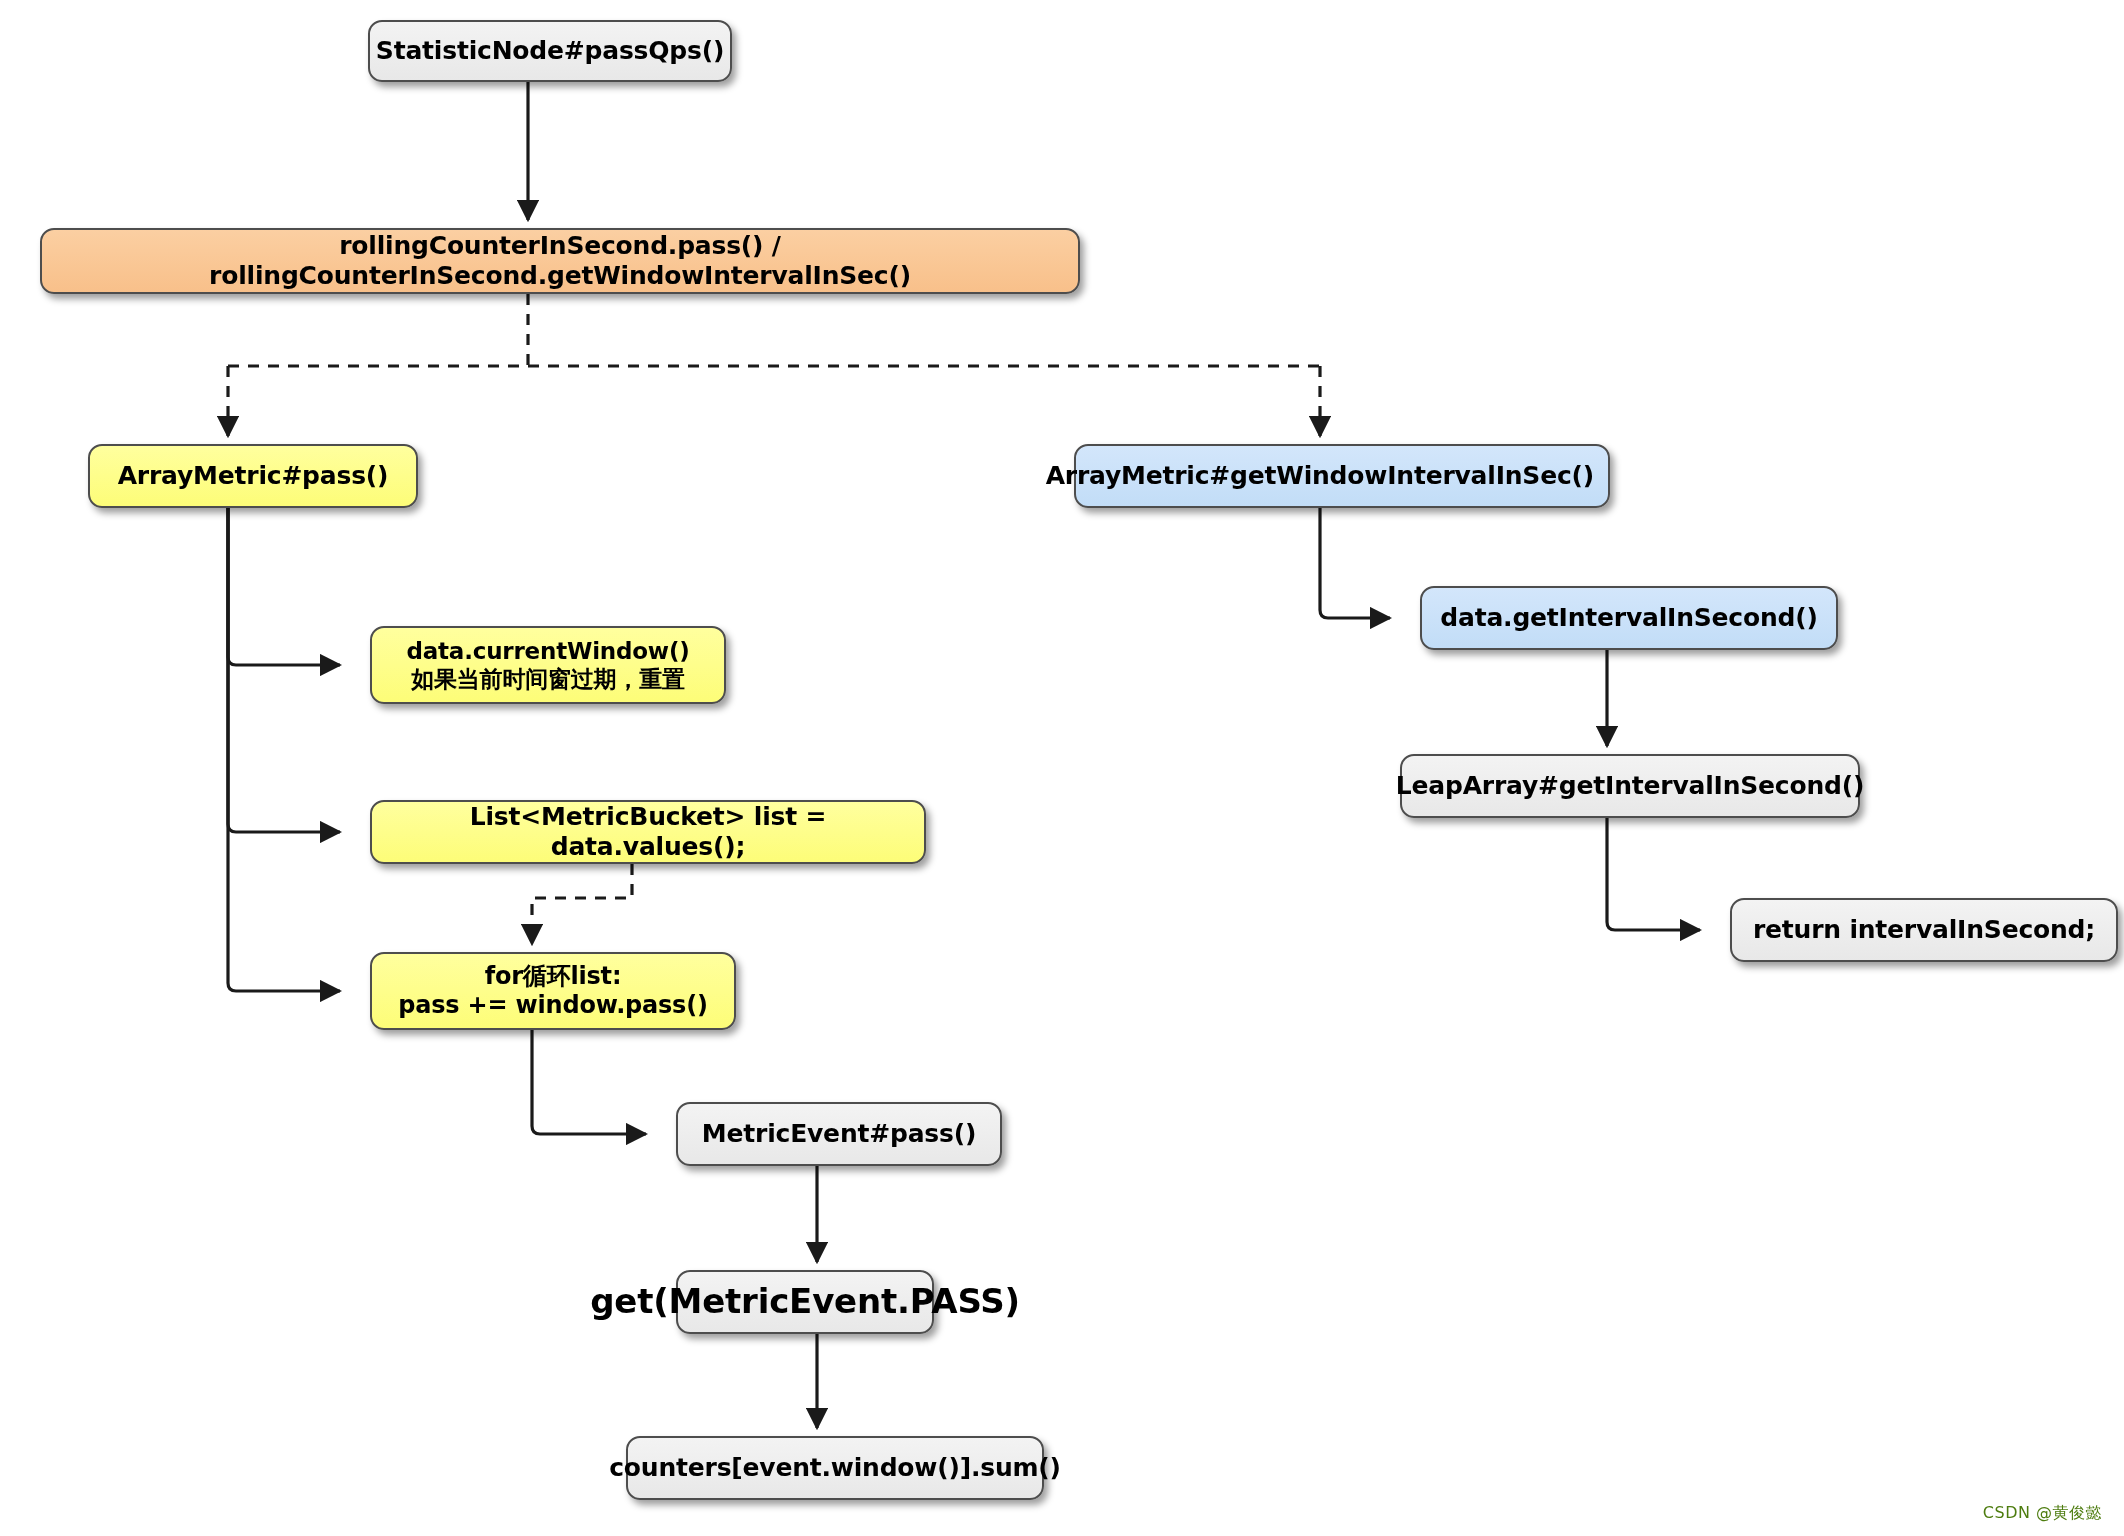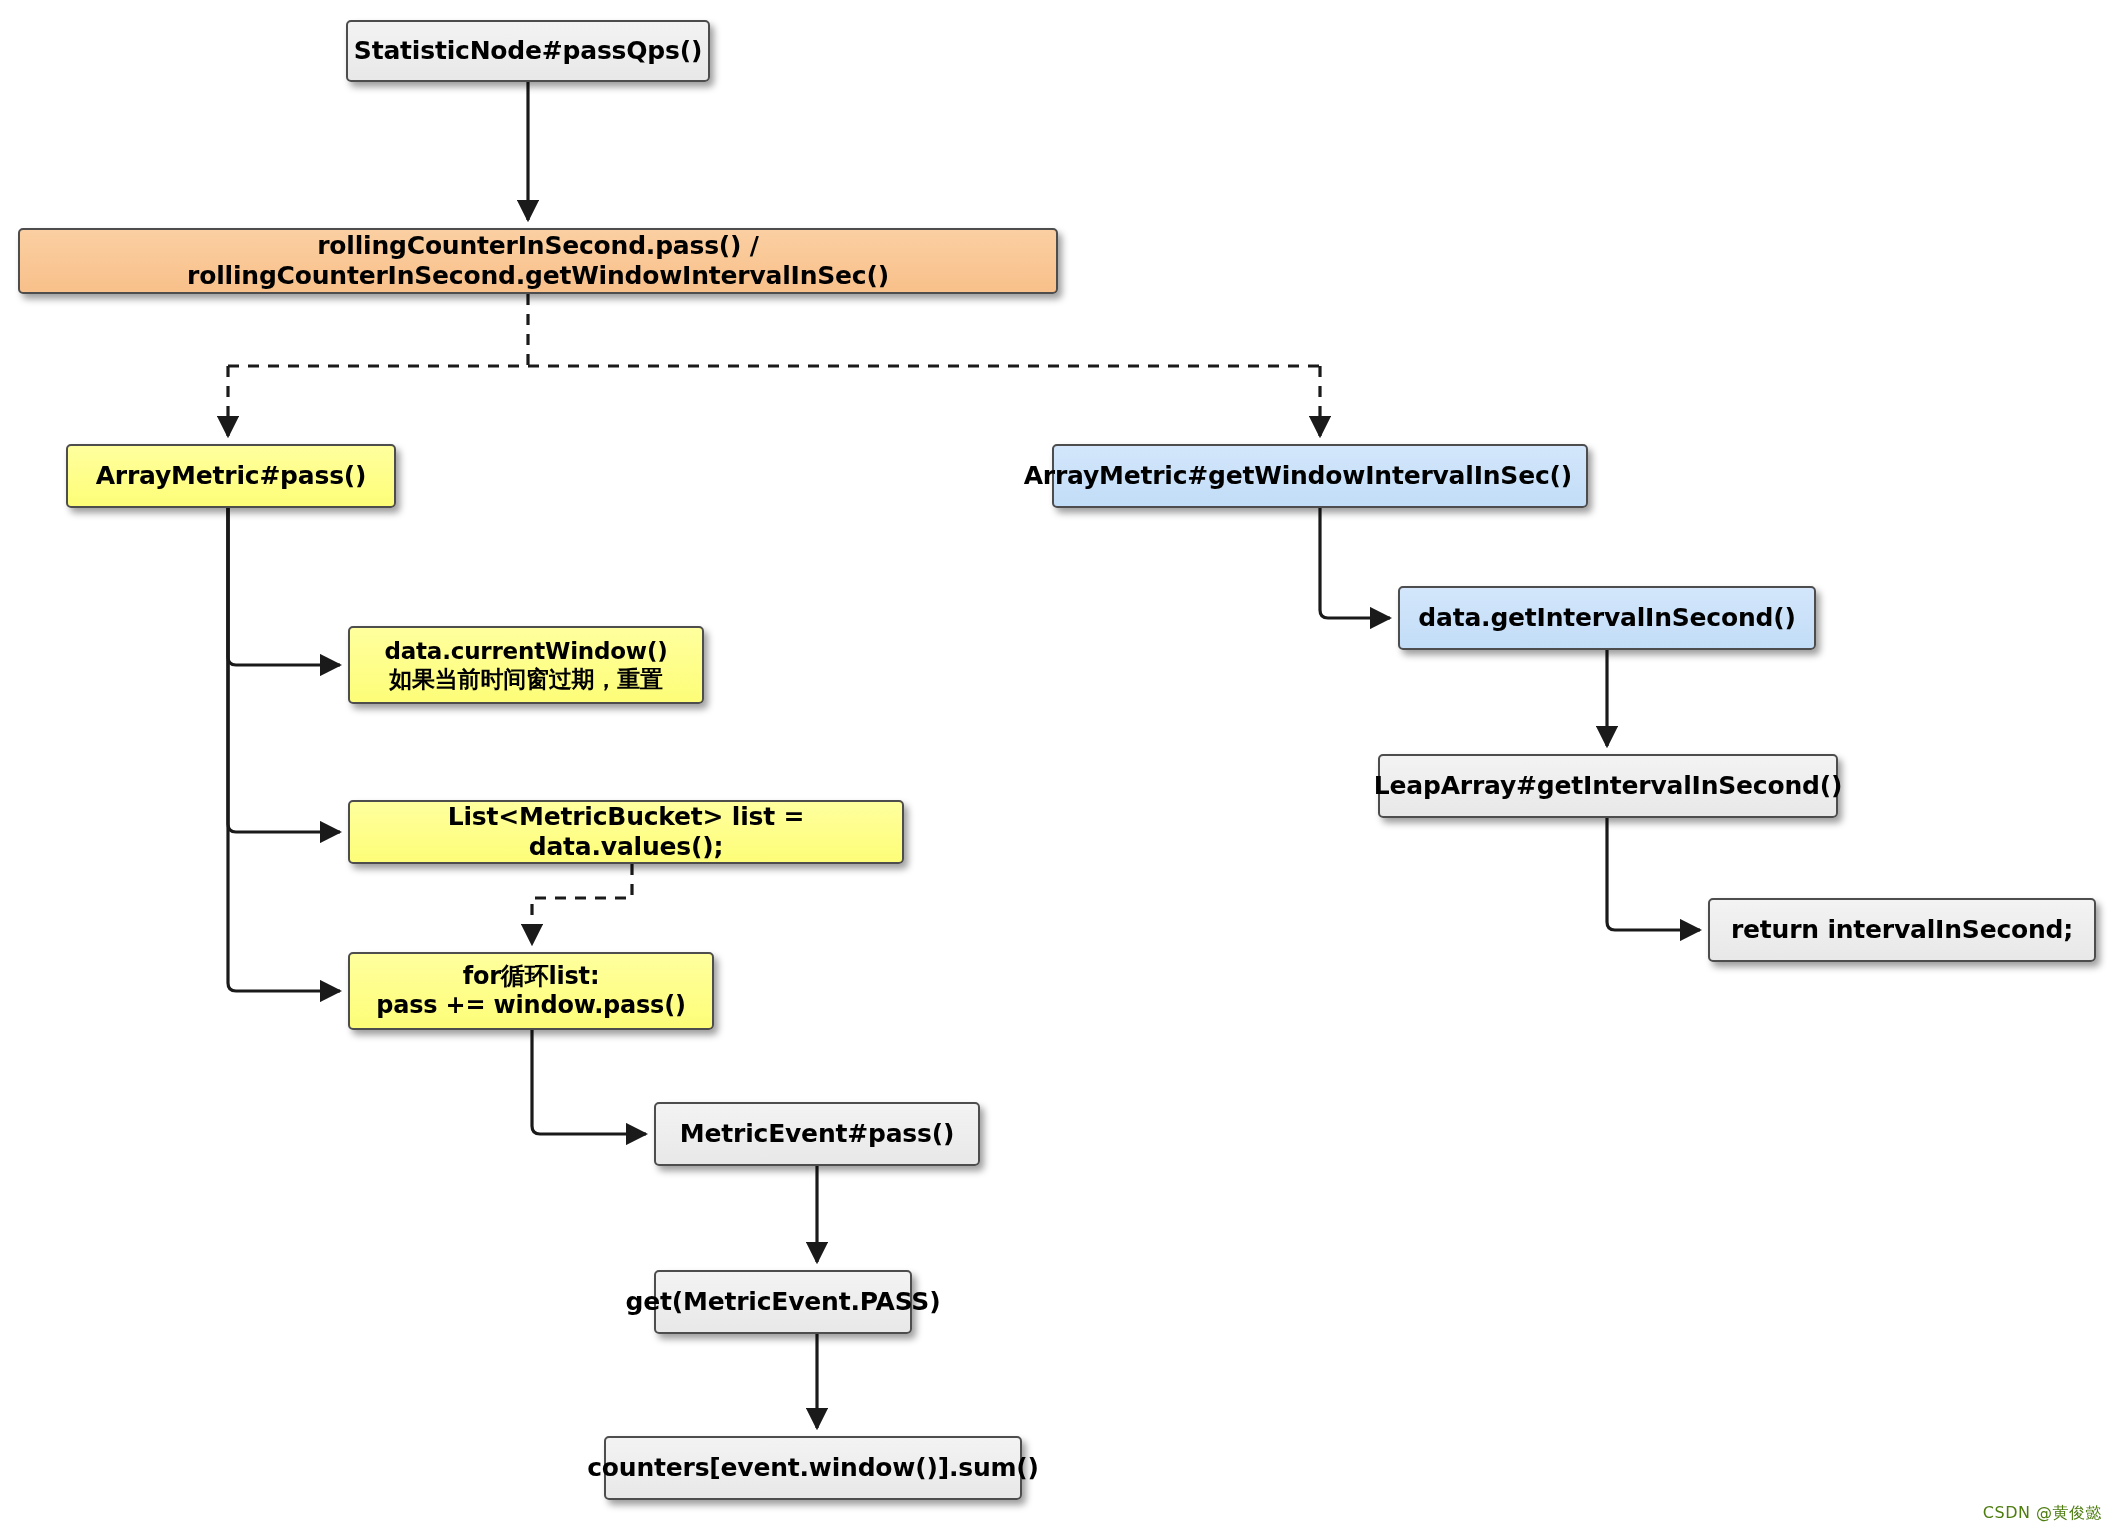--- a/index.html
+++ b/index.html
@@ -24,29 +24,30 @@
     pointer-events: none;
   }
   .node {
     position: absolute;
     box-sizing: border-box;
     display: flex;
     align-items: center;
     justify-content: center;
     text-align: center;
     border: 2px solid #4d4d4d;
-    border-radius: 5px;
+    border-radius: 14px;
     box-shadow: 4px 5px 7px rgba(0,0,0,0.38);
     font-weight: 700;
     color: #000000;
     line-height: 1.22;
     letter-spacing: -0.2px;
     padding: 4px 14px;
     white-space: pre-line;
     z-index: 3;
+    margin-left: 22px;
   }
   .n-gray {
     background: linear-gradient(#f3f3f3, #e8e8e8);
   }
   .n-yellow {
     background: linear-gradient(#ffff9e, #fdfd78);
   }
   .n-orange {
     background: linear-gradient(#fbcfa2, #f8c08a);
   }
@@ -140,21 +141,21 @@
 
   <div class="node n-yellow" style="left:348px; top:952px; width:366px; height:78px; font-size:24px;">
     <span>for循环list:
 pass += window.pass()</span>
   </div>
 
   <div class="node n-gray" style="left:654px; top:1102px; width:326px; height:64px; font-size:25px;">
     <span>MetricEvent#pass()</span>
   </div>
 
-  <div class="node n-gray" style="left:654px; top:1270px; width:258px; height:64px; font-size:25px;">
+  <div class="node n-gray" style="left:654px; top:1270px; width:258px; height:64px; font-size:34px;">
     <span>get(MetricEvent.PASS)</span>
   </div>
 
   <div class="node n-gray" style="left:604px; top:1436px; width:418px; height:64px; font-size:25px;">
     <span>counters[event.window()].sum()</span>
   </div>
 
   <div class="watermark" style="right:22px; bottom:12px;">CSDN @黄俊懿</div>
 
 </div>

